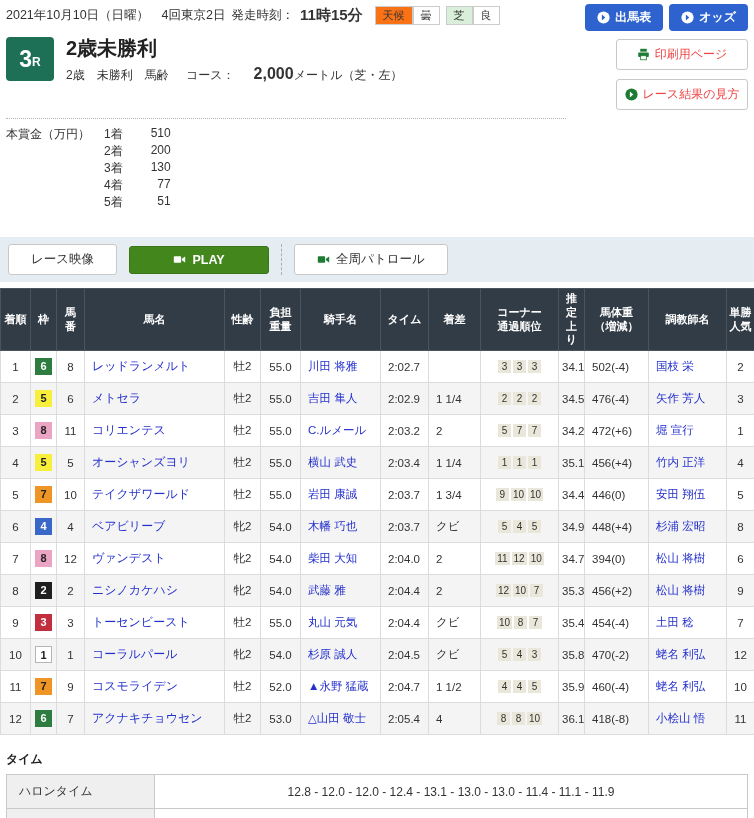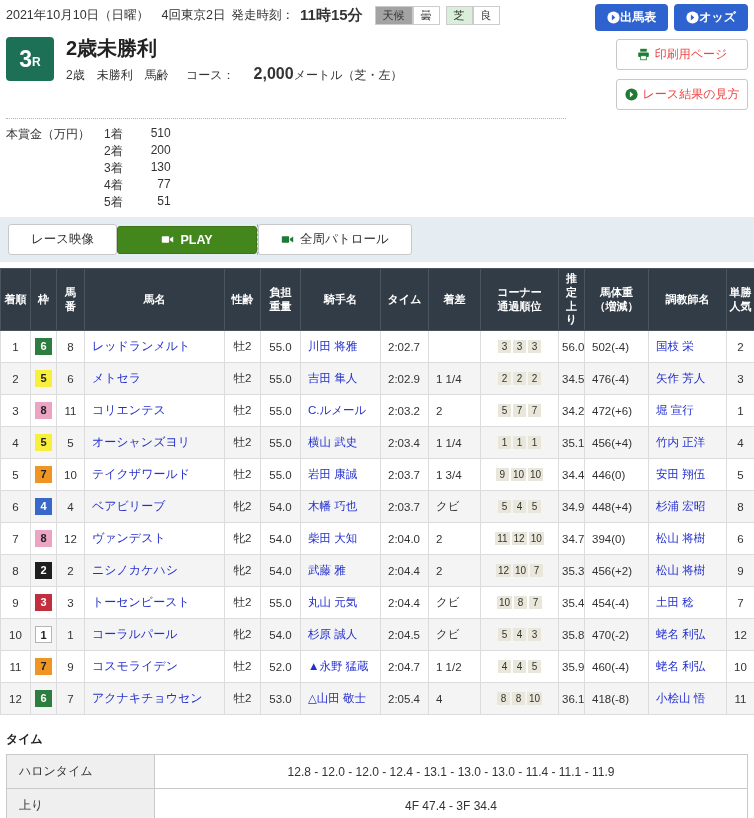--- a/index.html
+++ b/index.html
@@ -8,25 +8,25 @@
     font-family: "Liberation Sans", "DejaVu Sans", sans-serif; font-size: 12px;
   }
   a { color: #2430cc; cursor: pointer; }
 
   
   .topbar { display: flex; justify-content: space-between; align-items: flex-start; padding: 4px 6px 0 6px; }
   .date-line { display: flex; align-items: center; gap: 6px; font-size: 12.5px; padding-top: 2px; }
   .start-time { font-weight: bold; font-size: 15px; }
   .badges { display: inline-flex; margin-left: 6px; }
   .badge-cell { border: 1px solid #ccc; padding: 1px 7px; font-size: 11px; background: #fff; }
-  .badge-label-weather { background: #a3a3a3; }
+  .badge-label-weather { background: #f97316; }
   .badge-label-turf { background: #d9efd9; margin-left: 6px; }
   .top-actions { display: flex; gap: 6px; }
   .btn-blue { background: #2e63cf; color: #fff; border-radius: 4px; padding: 5px 12px; font-weight: bold;
-    font-size: 12px; display: inline-flex; align-items: center; cursor: pointer; }
+    font-size: 12px; display: inline-flex; align-items: center; gap: 5px; cursor: pointer; }
   .icon-svg { width: 13px; height: 13px; display: inline-block; }
 
   
   .race-header { display: flex; justify-content: space-between; padding: 6px 6px 0 6px; }
   .race-left { display: flex; gap: 12px; }
   .rnum { width: 48px; height: 44px; background: #1d6f56; color: #fff; border-radius: 4px;
     display: flex; align-items: center; justify-content: center; font-weight: bold; }
   .rnum .n { font-size: 23px; } .rnum .r { font-size: 12px; margin-top: 6px; }
   .race-title { font-size: 20px; font-weight: bold; color: #222; line-height: 1.15; }
   .race-sub { font-size: 12px; margin-top: 5px; color: #333; }
@@ -36,21 +36,21 @@
     font-size: 12px; color: #ef4444; display: flex; justify-content: center; align-items: center; gap: 5px; cursor: pointer; }
 
   .prize-row { border-top: 1px dotted #b5b5b5; margin: 8px 6px 0 6px; padding: 7px 0 6px 0;
     display: flex; gap: 0; font-size: 12px; width: 560px; }
   .prize-label { margin-right: 14px; }
   .prize-item { display: flex; } 
   .prize-place { margin-right: 18px; }
   .prize-amt { margin-right: 26px; min-width: 30px; text-align: right; }
 
   
-  .video-strip { background: #e6edf2; padding: 7px 8px; display: flex; align-items: center; margin-top: 0; }
+  .video-strip { background: #e6edf2; padding: 7px 8px; display: flex; align-items: center; gap: 12px; margin-top: 20px; }
   .btn-plain { background: #fff; border: 1px solid #c8c8c8; border-radius: 3px; padding: 6px 22px; font-size: 12.5px; cursor: pointer;
     display: inline-flex; align-items: center; gap: 6px; }
   .btn-play { background: #43871c; border: 1px solid #3a7517; color: #fff; font-weight: bold; width: 140px; justify-content: center; }
   .vsep { border-left: 1px dashed #9fb3bf; align-self: stretch; }
 
   
   table.results { border-collapse: collapse; width: 754px; table-layout: fixed; font-size: 11px; margin-top: 6px; }
   .results th { background: #323c46; color: #fff; font-weight: bold; border: 1px solid #49545e;
     padding: 3px 1px; white-space: pre-line; vertical-align: middle; height: 58px; line-height: 1.25; font-size: 11px; }
   .results td { border: 1px solid #dcdcdc; padding: 7px 3px; text-align: center; font-size: 11.5px; }
@@ -237,21 +237,21 @@
         <td>1</td>
         <td><span class="frame-badge f6">6</span></td>
         <td>8</td>
         <td class="left"><a class="horse-link">レッドランメルト</a></td>
         <td>牡2</td>
         <td>55.0</td>
         <td class="left"><a>川田 将雅</a></td>
         <td class="left">2:02.7</td>
         <td class="left"></td>
         <td><span class="cpos">3</span><span class="cpos">3</span><span class="cpos">3</span></td>
-        <td>56.0</td>
+        <td>34.1</td>
         <td class="left">502(-4)</td>
         <td class="left"><a>国枝 栄</a></td>
         <td>2</td>
       </tr>
       <tr class="even">
         <td>2</td>
         <td><span class="frame-badge f5">5</span></td>
         <td>6</td>
         <td class="left"><a class="horse-link">メトセラ</a></td>
         <td>牡2</td>

